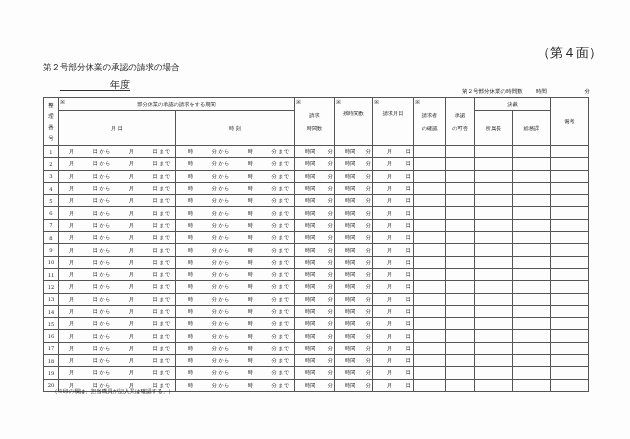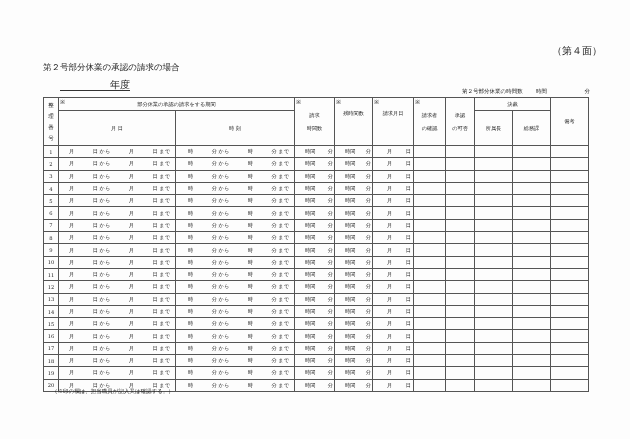--- a/index.html
+++ b/index.html
@@ -1,20 +1,20 @@
 <!DOCTYPE html>
 <html><head>
 <meta charset="utf-8">
 <style>
   html, body { margin:0; padding:0; }
   body {
     width:630px; height:439px; background:#fdfdfd; position:relative; overflow:hidden;
     font-family: "DejaVu Serif", "Liberation Serif", serif; color:#222;
   }
-  .page-no { position:absolute; right:28px; top:44px; font-size:10px; }
+  .page-no { position:absolute; right:28px; top:44px; font-size:13px; }
   .title { position:absolute; left:43px; top:62px; font-size:8.5px; }
   .year { position:absolute; left:60px; top:80px; width:70px; font-size:10px; text-align:right;
           border-bottom:1px solid #333; line-height:10px; }
   .hours-line { position:absolute; left:462px; top:88px; font-size:5.5px; width:128px; display:flex; }
   .hours-line .l { flex:1; }
   .hours-line .h { width:40px; }
   .hours-line .m { width:14px; text-align:right; }
   table.form {
     position:absolute; left:43px; top:97px; border-collapse:collapse; table-layout:fixed;
     font-size:5.2px; width:545px;

